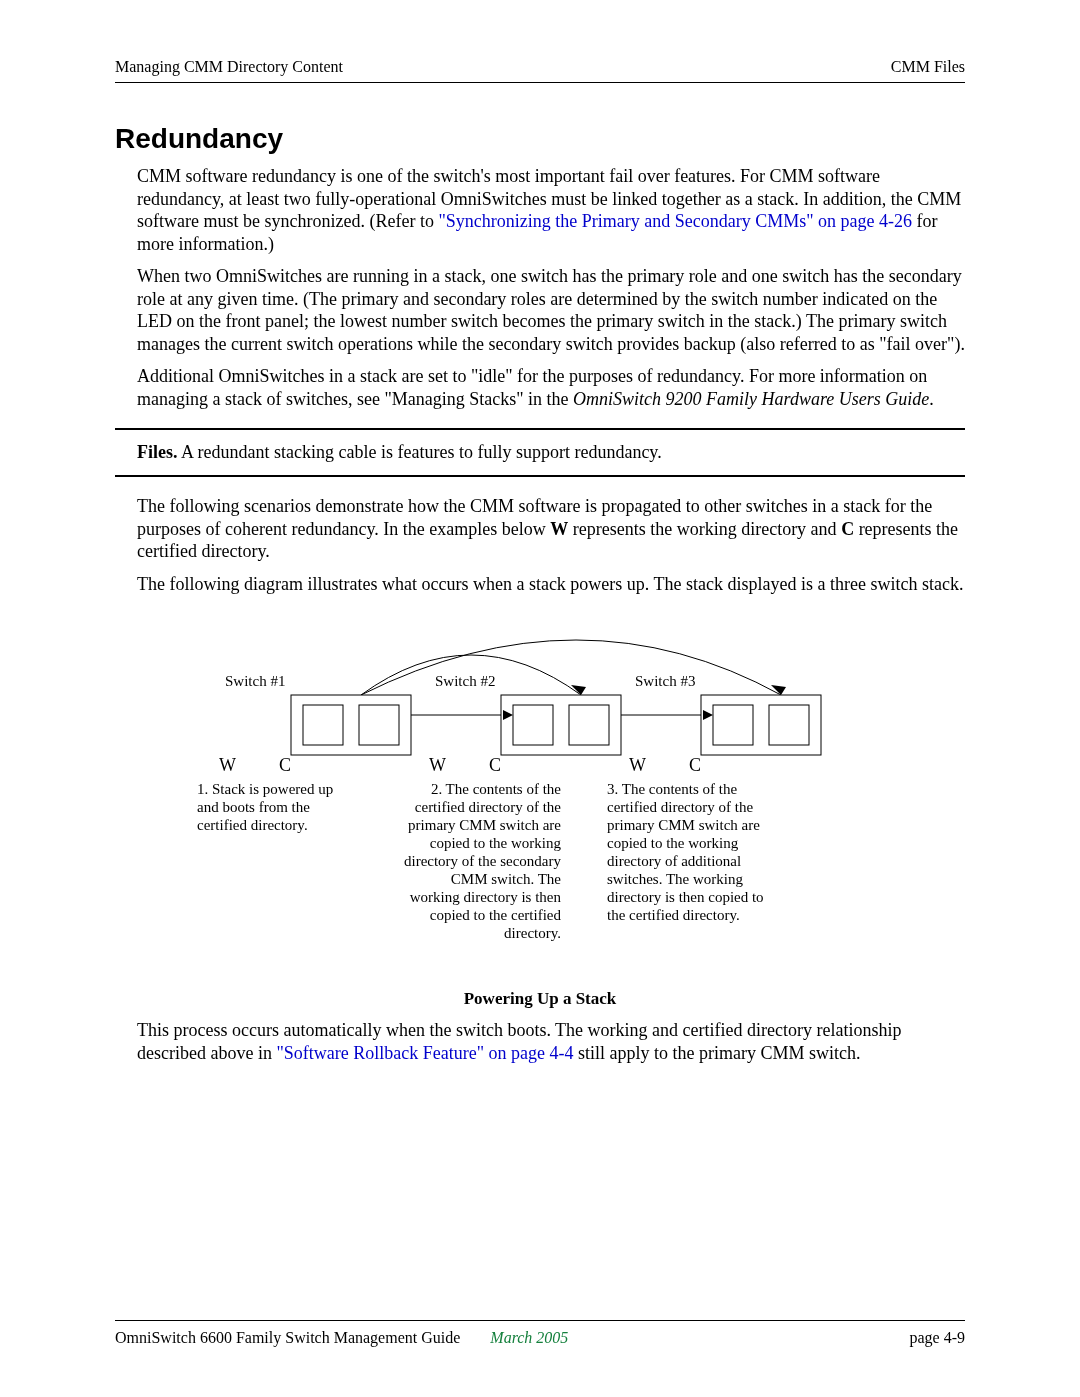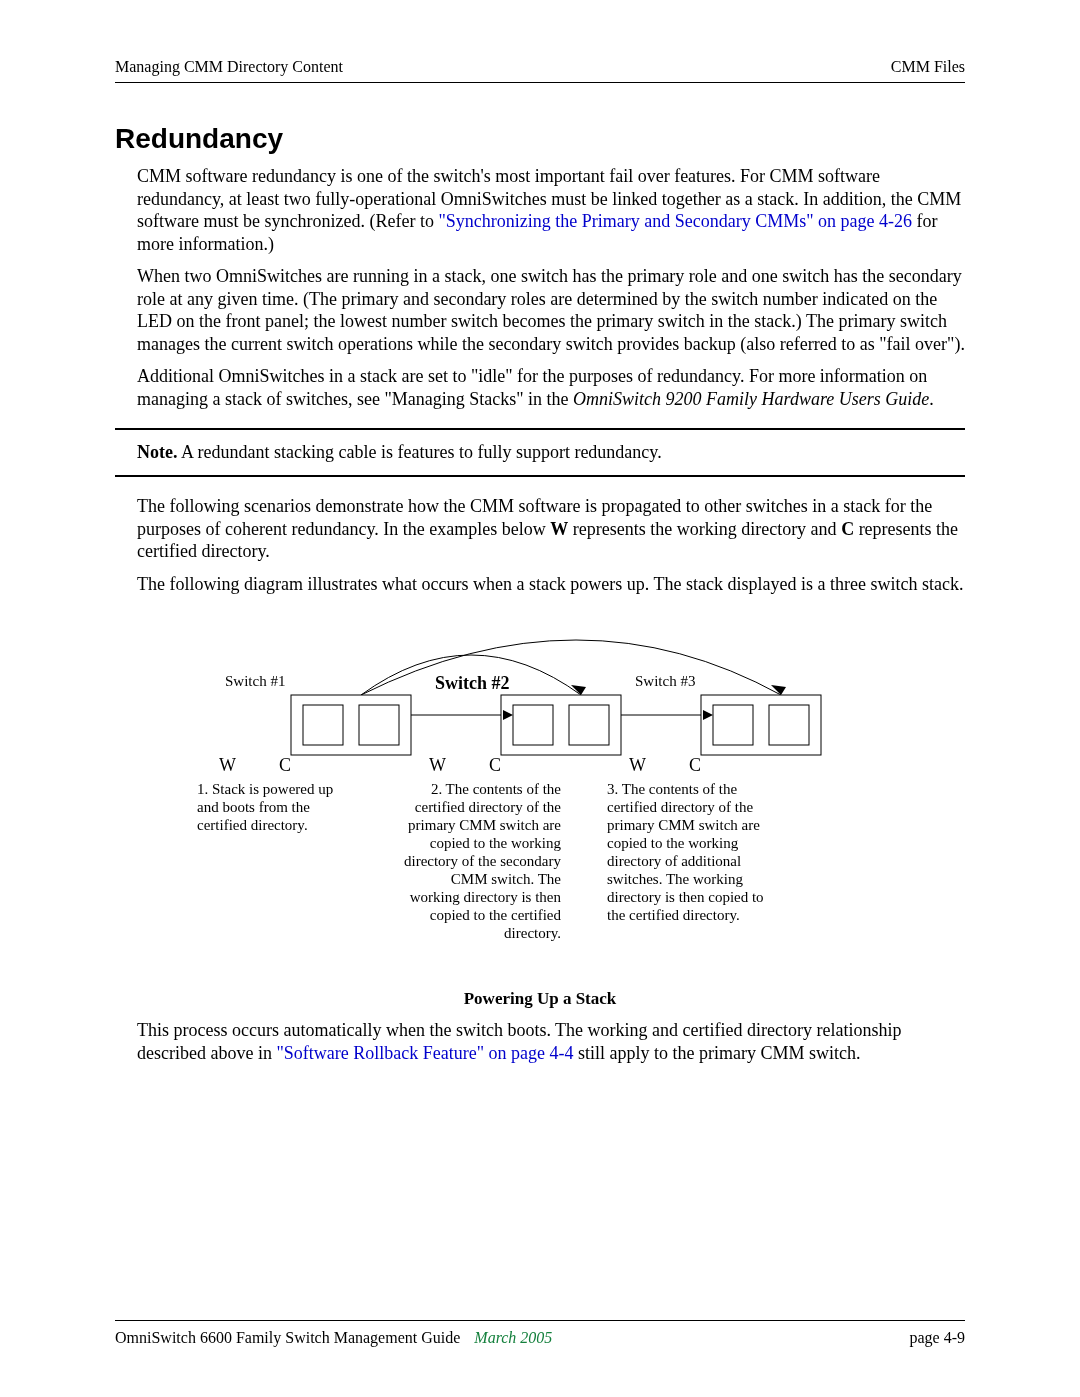--- a/index.html
+++ b/index.html
@@ -33,21 +33,21 @@
   .footer-rule {
     border-top: 1px solid #000;
     margin-bottom: 8px;
   }
   .footer {
     display: flex;
     justify-content: space-between;
     font-size: 16px;
     align-items: baseline;
   }
-  .footer-left { display: flex; gap: 14px; align-items: baseline;}
+  .footer-left { display: flex; gap: 30px; align-items: baseline;}
   .footer-date { font-style: italic; color:#15803d;}
   h1.section {
     font-family: Arial, Helvetica, sans-serif;
     font-weight: 700;
     font-size: 28px;
     margin: 40px 0 10px 0;
   }
   h2.subsection {
     font-family: Arial, Helvetica, sans-serif;
     font-weight: 700;
@@ -110,21 +110,21 @@
     <span>CMM software redundancy is one of the switch's most important fail over features. For CMM software redundancy, at least two fully-operational OmniSwitches must be linked together as a stack. In addition, the CMM software must be synchronized. (Refer to </span><span class="link">"Synchronizing the Primary and Secondary CMMs" on page 4-26</span><span> for more information.)</span>
   </p>
 
   <p class="body">When two OmniSwitches are running in a stack, one switch has the primary role and one switch has the secondary role at any given time. (The primary and secondary roles are determined by the switch number indicated on the LED on the front panel; the lowest number switch becomes the primary switch in the stack.) The primary switch manages the current switch operations while the secondary switch provides backup (also referred to as "fail over").</p>
 
   <p class="body">
     <span>Additional OmniSwitches in a stack are set to "idle" for the purposes of redundancy. For more information on managing a stack of switches, see "Managing Stacks" in the </span><span class="italic">OmniSwitch 9200 Family Hardware Users Guide</span><span>.</span>
   </p>
 
   <div class="note-block">
-    <span class="note-label">Note.</span><span> A redundant stacking cable is features to fully support redundancy.</span>
+    <span class="note-label">Files.</span><span> A redundant stacking cable is features to fully support redundancy.</span>
   </div>
 
 
   <p class="body">
     <span>The following scenarios demonstrate how the CMM software is propagated to other switches in a stack for the purposes of coherent redundancy. In the examples below </span><span class="bold">W</span><span> represents the working directory and </span><span class="bold">C</span><span> represents the certified directory.</span>
   </p>
 
 
   <p class="body">The following diagram illustrates what occurs when a stack powers up. The stack displayed is a three switch stack.</p>
 
@@ -149,21 +149,21 @@
 
       <rect x="470" y="70" width="120" height="60" fill="#fff" stroke="#000"></rect>
       <rect x="482" y="80" width="40" height="40" fill="#fff" stroke="#000"></rect>
       <rect x="538" y="80" width="40" height="40" fill="#fff" stroke="#000"></rect>
 
       <polygon points="282,90 272,85 272,95" fill="#000"></polygon>
       <polygon points="482,90 472,85 472,95" fill="#000"></polygon>
     </svg>
 
     <div style="position:absolute; top:48px; left:88px; font-size:15px;">Switch #1</div>
-    <div style="position:absolute; top:48px; left:298px; font-size:18px;font-weight:bold;">Switch #2</div>
+    <div style="position:absolute; top:48px; left:298px; font-size:15px;">Switch #2</div>
     <div style="position:absolute; top:48px; left:498px; font-size:15px;">Switch #3</div>
 
     <div style="position:absolute; top:130px; left:82px; font-size:18px;">W</div>
     <div style="position:absolute; top:130px; left:142px; font-size:18px;">C</div>
     <div style="position:absolute; top:130px; left:292px; font-size:18px;">W</div>
     <div style="position:absolute; top:130px; left:352px; font-size:18px;">C</div>
     <div style="position:absolute; top:130px; left:492px; font-size:18px;">W</div>
     <div style="position:absolute; top:130px; left:552px; font-size:18px;">C</div>
 
     <div class="switch-caption" style="top:155px; left:60px;">1. Stack is powered up and boots from the certified directory.</div>

